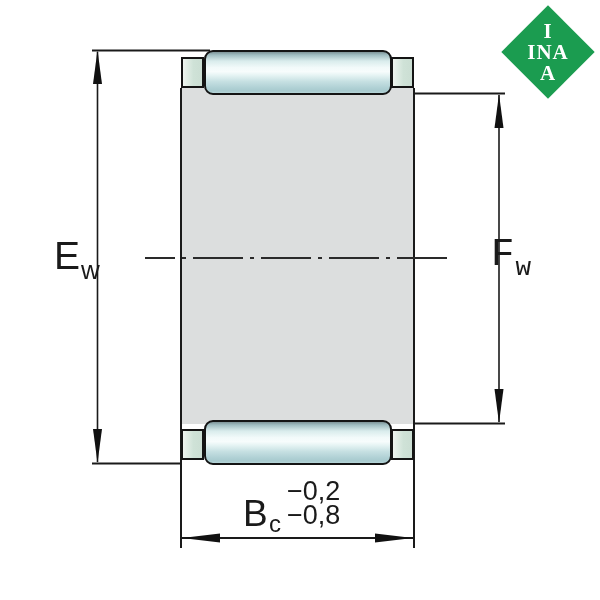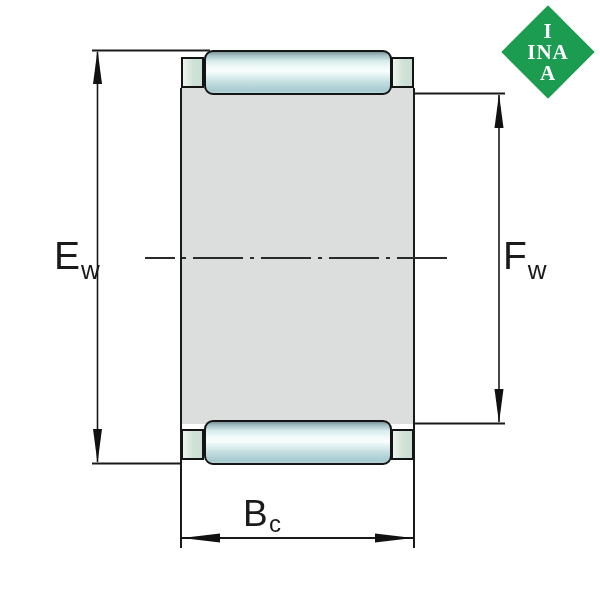--- a/index.html
+++ b/index.html
@@ -39,21 +39,21 @@
   .tab.tl{left:181px;top:57px;}
   .tab.tr{left:391px;top:57px;}
   .tab.bl{left:181px;top:429px;}
   .tab.br{left:391px;top:429px;}
 
   
   .dim-label{white-space:nowrap;}
   .dim-main{font-size:39px;line-height:39px;}
   .dim-sub{font-size:26px;line-height:26px;position:relative;top:10px;left:1px;}
   .ew-label{left:54px;top:236px;text-align:right;}
-  .fw-label{left:503px;top:236px;}
+  .fw-label{left:491px;top:236px;font-family:Liberation Mono, monospace;}
 
   .bc-b{left:243px;top:495px;font-size:37px;line-height:37px;}
   .bc-c{left:269px;top:512px;font-size:24px;line-height:24px;}
   .bc-tols{left:287px;top:479px;font-size:27px;line-height:24px;text-align:left;}
 
   
   .logo-diamond{
     left:515px;top:19px;width:66px;height:66px;
     background:#1b9c50;transform:rotate(45deg);
   }
@@ -108,20 +108,24 @@
   <div class="abs dim-label ew-label">
     <span class="dim-main">E</span><span class="dim-sub">w</span>
   </div>
 
   <div class="abs dim-label fw-label">
     <span class="dim-main">F</span><span class="dim-sub">w</span>
   </div>
 
   <div class="abs bc-b dim-label">B</div>
   <div class="abs bc-c dim-label">c</div>
+  <div class="abs bc-tols">
+    <div>−0,2</div>
+    <div>−0,8</div>
+  </div>
 
   <div class="abs logo-diamond"></div>
   <div class="abs logo-text">
     <div>I</div>
     <div>INA</div>
     <div>A</div>
   </div>
 
 </div>
 

